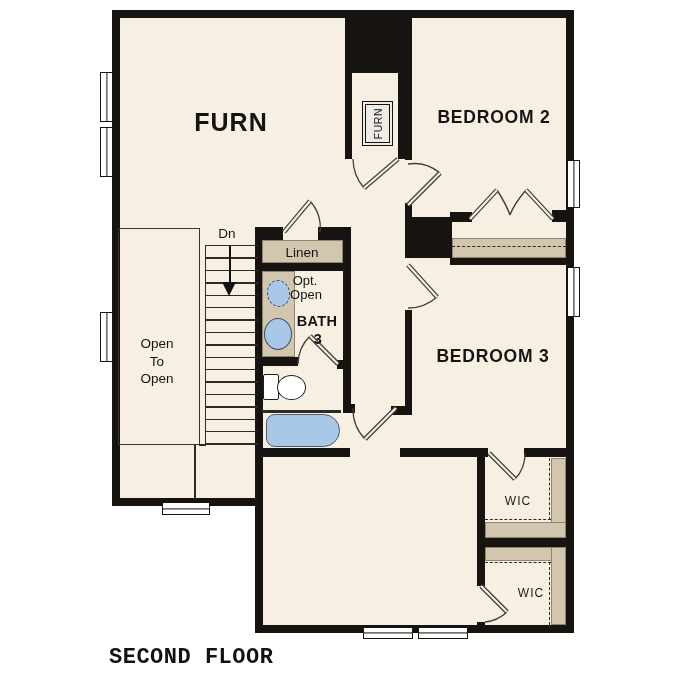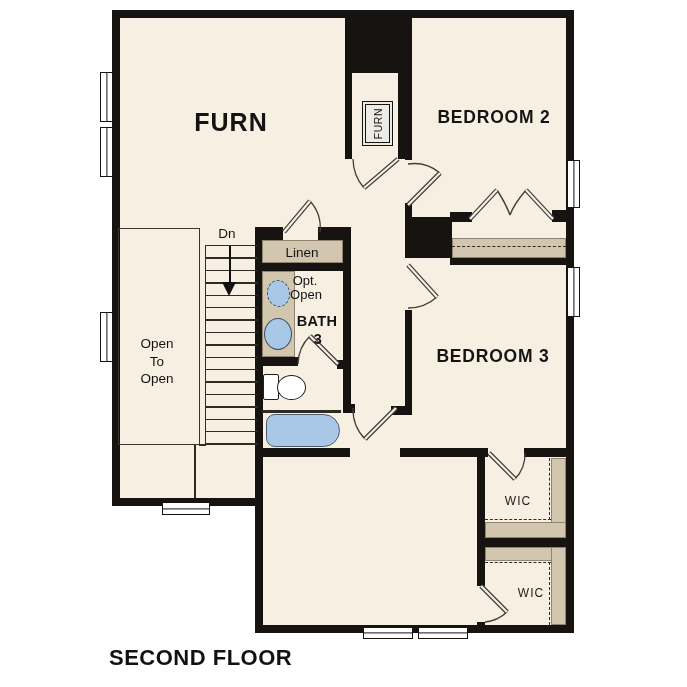--- a/index.html
+++ b/index.html
@@ -34,21 +34,21 @@
        border:1.6px solid #4e5a66;border-radius:9px 17px 17px 9px;box-sizing:border-box;}
   .tank{position:absolute;left:263px;top:374px;width:16px;height:26px;background:#fff;border:1.4px solid #20201e;border-radius:2px;box-sizing:border-box;}
   .bowl{position:absolute;left:277px;top:375px;width:29px;height:25px;background:#fff;border:1.4px solid #20201e;border-radius:50%;box-sizing:border-box;}
   .sink-opt{position:absolute;left:267px;top:280px;width:23px;height:27px;background:#a9c7e6;
             border:1.6px dashed #3c4f63;border-radius:50%;box-sizing:border-box;transform:rotate(-8deg);}
   .sink{position:absolute;left:264px;top:318px;width:28px;height:32px;background:#a9c7e6;
         border:1.6px solid #3c4f63;border-radius:50%;box-sizing:border-box;}
   .arrow-line{position:absolute;left:229px;top:246px;width:2px;height:38px;background:#111;}
   .arrow-head{position:absolute;left:222px;top:282px;width:0;height:0;
               border-left:7.5px solid transparent;border-right:7.5px solid transparent;border-top:14px solid #111;}
-  .title{position:absolute;left:109px;top:645px;font-size:22px;font-weight:bold;letter-spacing:.5px;color:#111;}
+  .title{position:absolute;left:109px;top:645px;font-size:22px;font-weight:bold;letter-spacing:.5px;color:#111;font-family:Liberation Mono, monospace;}
   svg.overlay{position:absolute;left:0;top:0;}
 </style>
 </head>
 <body>
 
 <div class="plan">
 
   <div class="floor" style="left:120px;top:18px;width:446px;height:481px"></div>
   <div class="floor" style="left:255px;top:499px;width:311px;height:126px"></div>
 

